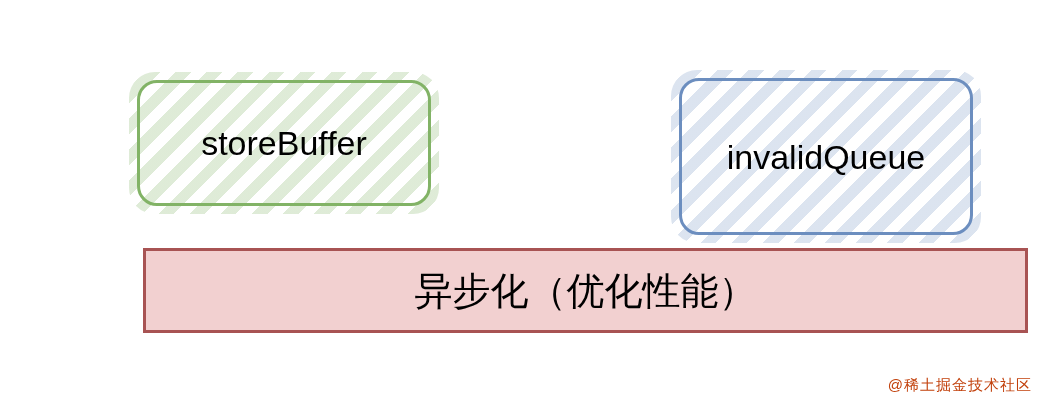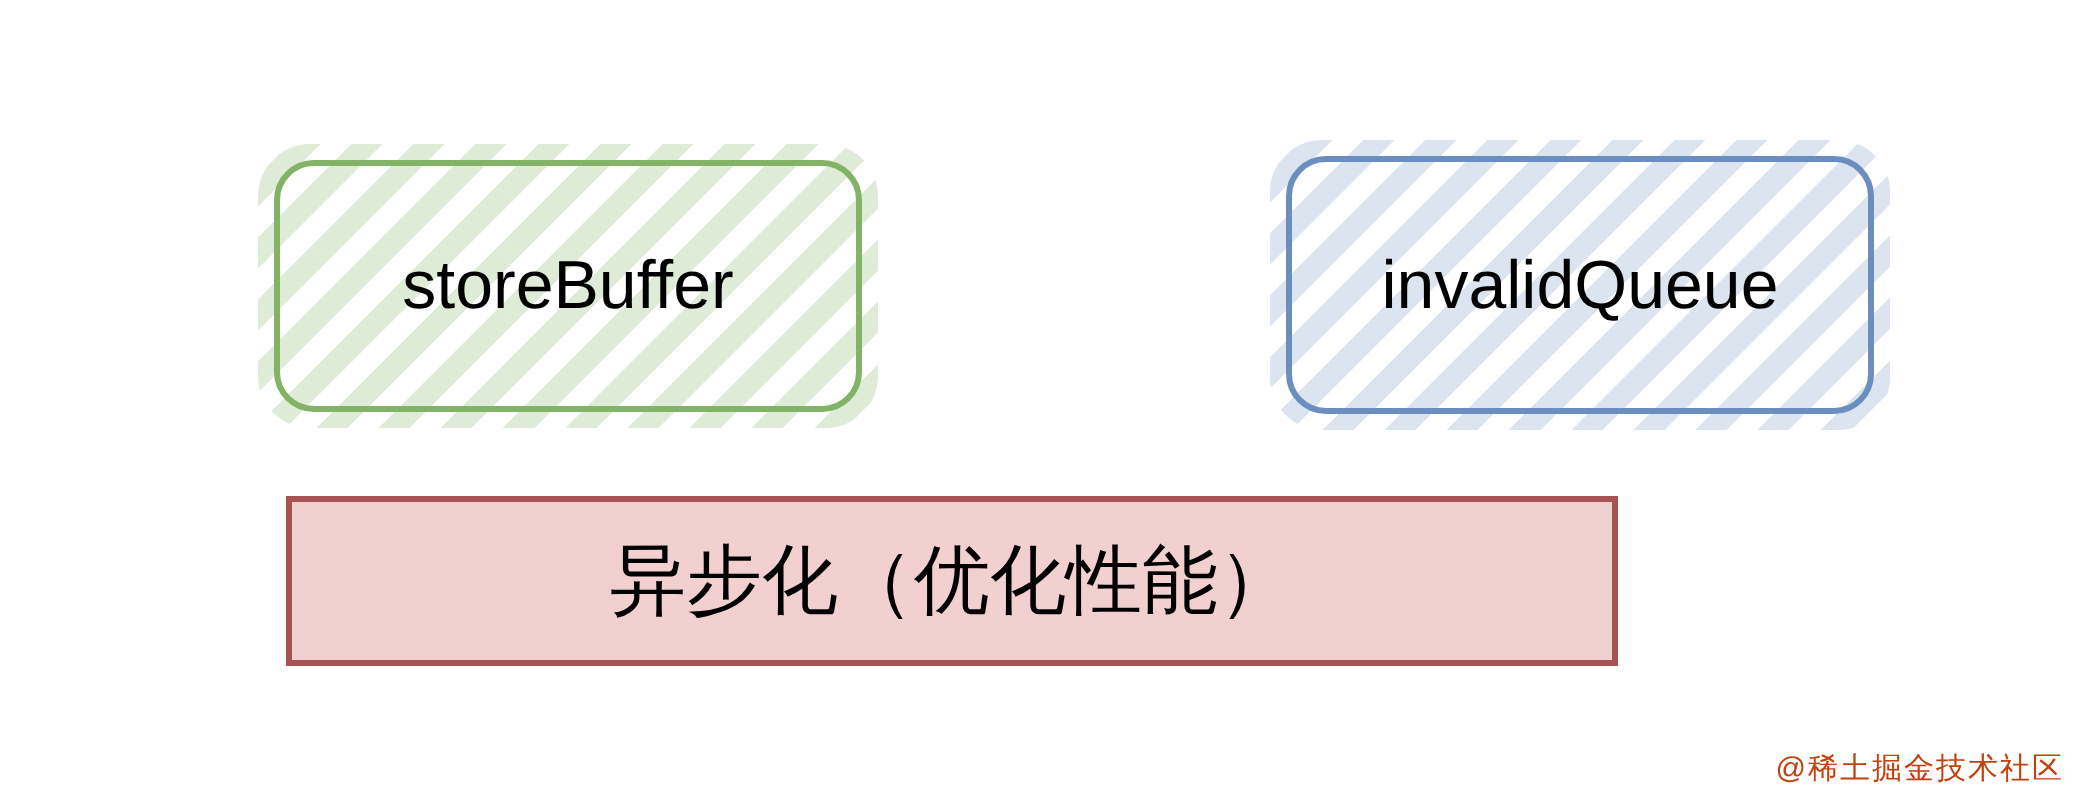--- a/index.html
+++ b/index.html
@@ -73,44 +73,44 @@
       rgba(130, 179, 102, 0.26) 11px,
       rgba(130, 179, 102, 0.26) 22px
     );
   }
   #node-store-buffer .frame {
     border-color: #82b366;
   }
 
   
   #node-invalid-queue {
-    left: 643px;
+    left: 679px;
     top: 78px;
     width: 294px;
-    height: 129px;
+    height: 157px;
   }
   #node-invalid-queue .hatch {
     background-image: repeating-linear-gradient(
       135deg,
       rgba(108, 142, 191, 0.00) 0px,
       rgba(108, 142, 191, 0.00) 11px,
       rgba(108, 142, 191, 0.24) 11px,
       rgba(108, 142, 191, 0.24) 22px
     );
   }
   #node-invalid-queue .frame {
     border-color: #6c8ebf;
   }
 
   
   #node-async-banner {
     position: absolute;
     left: 143px;
     top: 248px;
-    width: 666px;
+    width: 885px;
     height: 85px;
     box-sizing: border-box;
     background: #f2d0d0;
     border: 3px solid #a85353;
     display: flex;
     align-items: center;
     justify-content: center;
   }
   #node-async-banner .banner-label {
     font-size: 38px;

